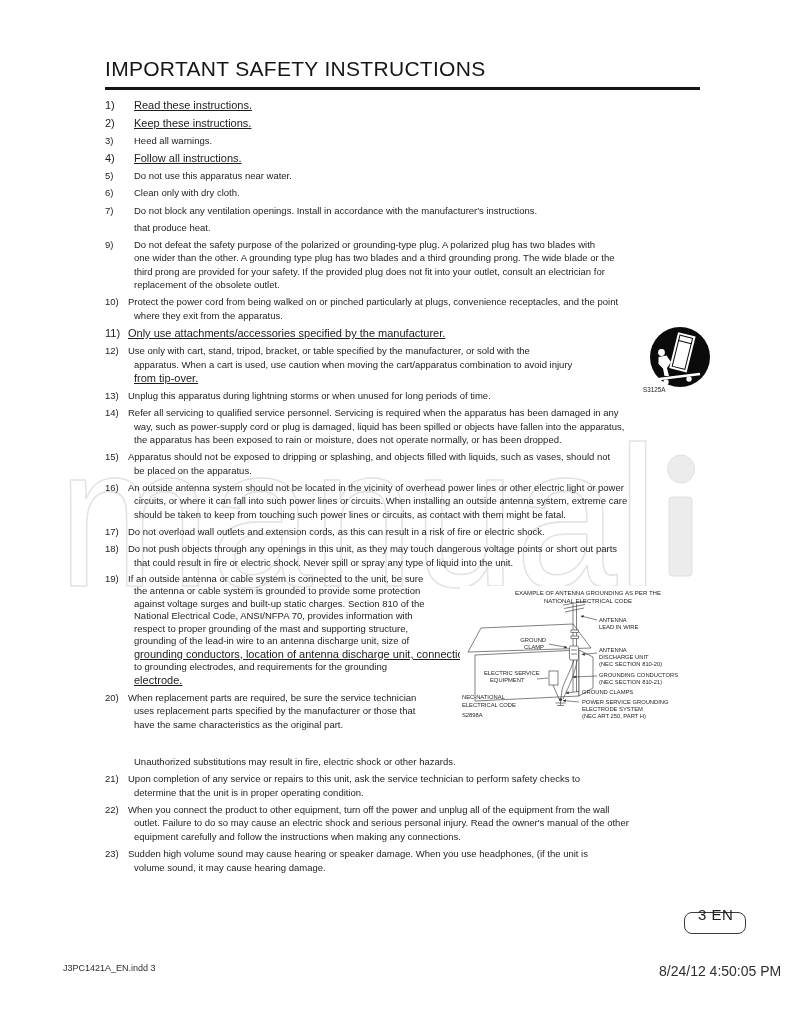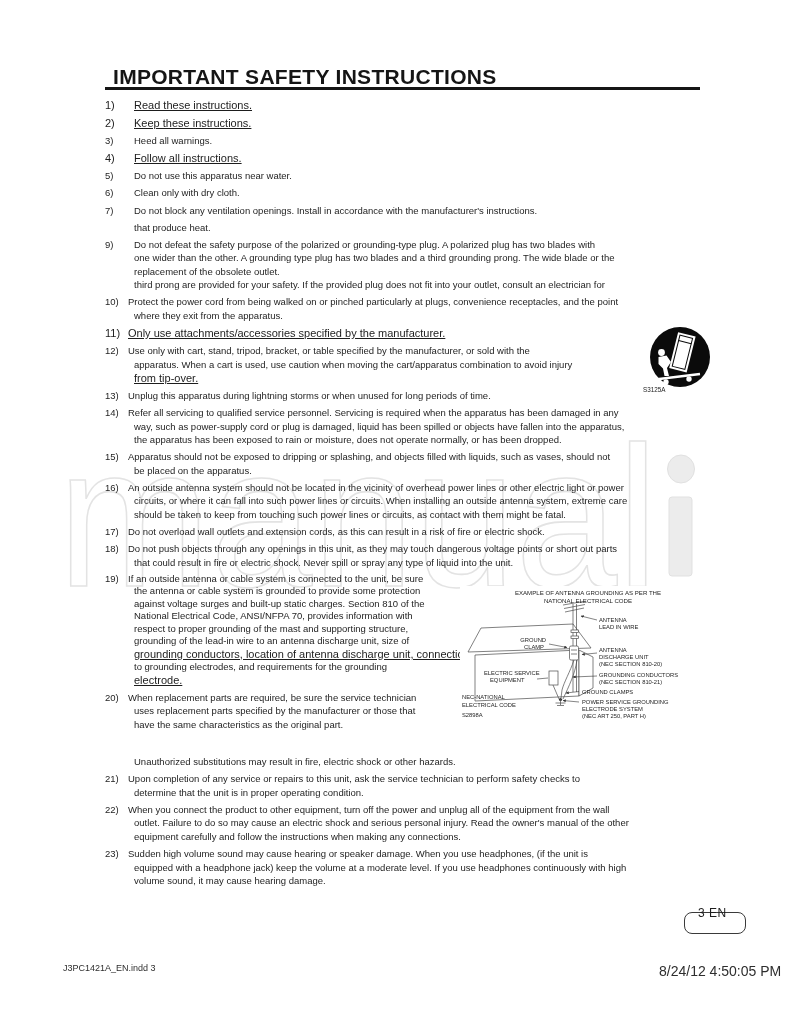--- a/index.html
+++ b/index.html
@@ -1,42 +1,42 @@
 <!DOCTYPE html>
 <html><head>
 <meta charset="utf-8">
 <style>
   html,body{margin:0;padding:0;background:#ffffff;}
   .page{position:relative;width:800px;height:1036px;background:#fff;overflow:hidden;
         font-family:"Liberation Sans",sans-serif;color:#222;}
   
   .wm{position:absolute;left:0;top:438px;z-index:0;}
   
-  .title{position:absolute;left:105px;top:57px;margin:8px;font-size:21px;font-weight:700;
+  .title{position:absolute;left:105px;top:57px;margin:0;font-size:21px;font-weight:400;
          letter-spacing:.3px;color:#151515;z-index:1;}
   .rule{position:absolute;left:105px;top:87px;width:595px;height:3px;background:#151515;z-index:1;}
   
   #items{position:absolute;left:105px;top:98px;width:545px;z-index:1;}
   .item{margin-bottom:3.6px;}
   .line{font-size:9.5px;line-height:13.5px;white-space:nowrap;color:#242424;}
   .line.l{font-size:11px;line-height:14.5px;color:#1d1d1d;text-decoration:underline;}
   .line.tight{line-height:12.5px;}
   .line.tight.l{line-height:13.5px;}
   .line.cont{padding-left:29px;}
   .line.gap{margin-top:24px;}
   .num{display:inline-block;width:29px;}
   .item[data-d="2"] .num{width:23px;}
   
   .cart{position:absolute;left:643px;top:326px;z-index:1;}
   
   .diagram{position:absolute;left:460px;top:586px;z-index:2;background:#fff;}
   
   .badge{position:absolute;left:684px;top:912px;width:60px;height:20px;
          border:1.4px solid #3a3a3a;border-radius:8px;z-index:1;}
-  .badge span{position:absolute;top:-7px;left:13px;font-size:12px;letter-spacing:.5px;color:#1d1d1d;}
+  .badge span{position:absolute;top:-7px;left:13px;font-size:15px;letter-spacing:.5px;color:#1d1d1d;}
   
   .footL{position:absolute;left:63px;top:963px;font-size:9px;color:#2e2e2e;z-index:1;}
   .footR{position:absolute;left:659px;top:963px;font-size:14px;color:#2e2e2e;z-index:1;}
   svg text{font-family:"Liberation Sans",sans-serif;}
 </style>
 </head>
 <body>
 
 <div class="page">
 
@@ -72,22 +72,22 @@
       </div>
       <div class="item" data-d="1">
         <div class="line m"><span class="num">7)</span><span>Do not block any ventilation openings. Install in accordance with the manufacturer's instructions.</span></div>
       </div>
       <div class="item" data-d="1">
         <div class="line m cont">that produce heat.</div>
       </div>
       <div class="item" data-d="1">
         <div class="line m"><span class="num">9)</span><span>Do not defeat the safety purpose of the polarized or grounding-type plug. A polarized plug has two blades with</span></div>
         <div class="line m cont">one wider than the other. A grounding type plug has two blades and a third grounding prong. The wide blade or the</div>
+        <div class="line m cont">third prong are provided for your safety. If the provided plug does not fit into your outlet, consult an electrician for</div>
         <div class="line m cont">replacement of the obsolete outlet.</div>
-        <div class="line m cont">third prong are provided for your safety. If the provided plug does not fit into your outlet, consult an electrician for</div>
       </div>
       <div class="item" data-d="2">
         <div class="line m"><span class="num">10)</span><span>Protect the power cord from being walked on or pinched particularly at plugs, convenience receptacles, and the point</span></div>
         <div class="line m cont">where they exit from the apparatus.</div>
       </div>
       <div class="item" data-d="2">
         <div class="line l"><span class="num">11)</span><span>Only use attachments/accessories specified by the manufacturer.</span></div>
       </div>
       <div class="item" data-d="2">
         <div class="line m"><span class="num">12)</span><span>Use only with cart, stand, tripod, bracket, or table specified by the manufacturer, or sold with the</span></div>
@@ -139,21 +139,20 @@
         <div class="line m"><span class="num">21)</span><span>Upon completion of any service or repairs to this unit, ask the service technician to perform safety checks to</span></div>
         <div class="line m cont">determine that the unit is in proper operating condition.</div>
       </div>
       <div class="item" data-d="2">
         <div class="line m"><span class="num">22)</span><span>When you connect the product to other equipment, turn off the power and unplug all of the equipment from the wall</span></div>
         <div class="line m cont">outlet. Failure to do so may cause an electric shock and serious personal injury. Read the owner's manual of the other</div>
         <div class="line m cont">equipment carefully and follow the instructions when making any connections.</div>
       </div>
       <div class="item" data-d="2">
         <div class="line m"><span class="num">23)</span><span>Sudden high volume sound may cause hearing or speaker damage. When you use headphones, (if the unit is</span></div>
-        <div class="line m cont">equipped with a headphone jack) keep the volume at a moderate level. If you use headphones continuously with high</div>
         <div class="line m cont">volume sound, it may cause hearing damage.</div>
       </div>
     </div>
 
   <div class="cart">
     <svg width="70" height="68" viewBox="0 0 70 68">
       <circle cx="37" cy="31" r="30" fill="#0b0b0b"></circle>
       <g transform="rotate(14 40 28)">
         <rect x="30" y="8" width="18" height="37" fill="#ffffff"></rect>
         <rect x="32.5" y="10.5" width="13" height="32" fill="none" stroke="#0b0b0b" stroke-width="1"></rect>

